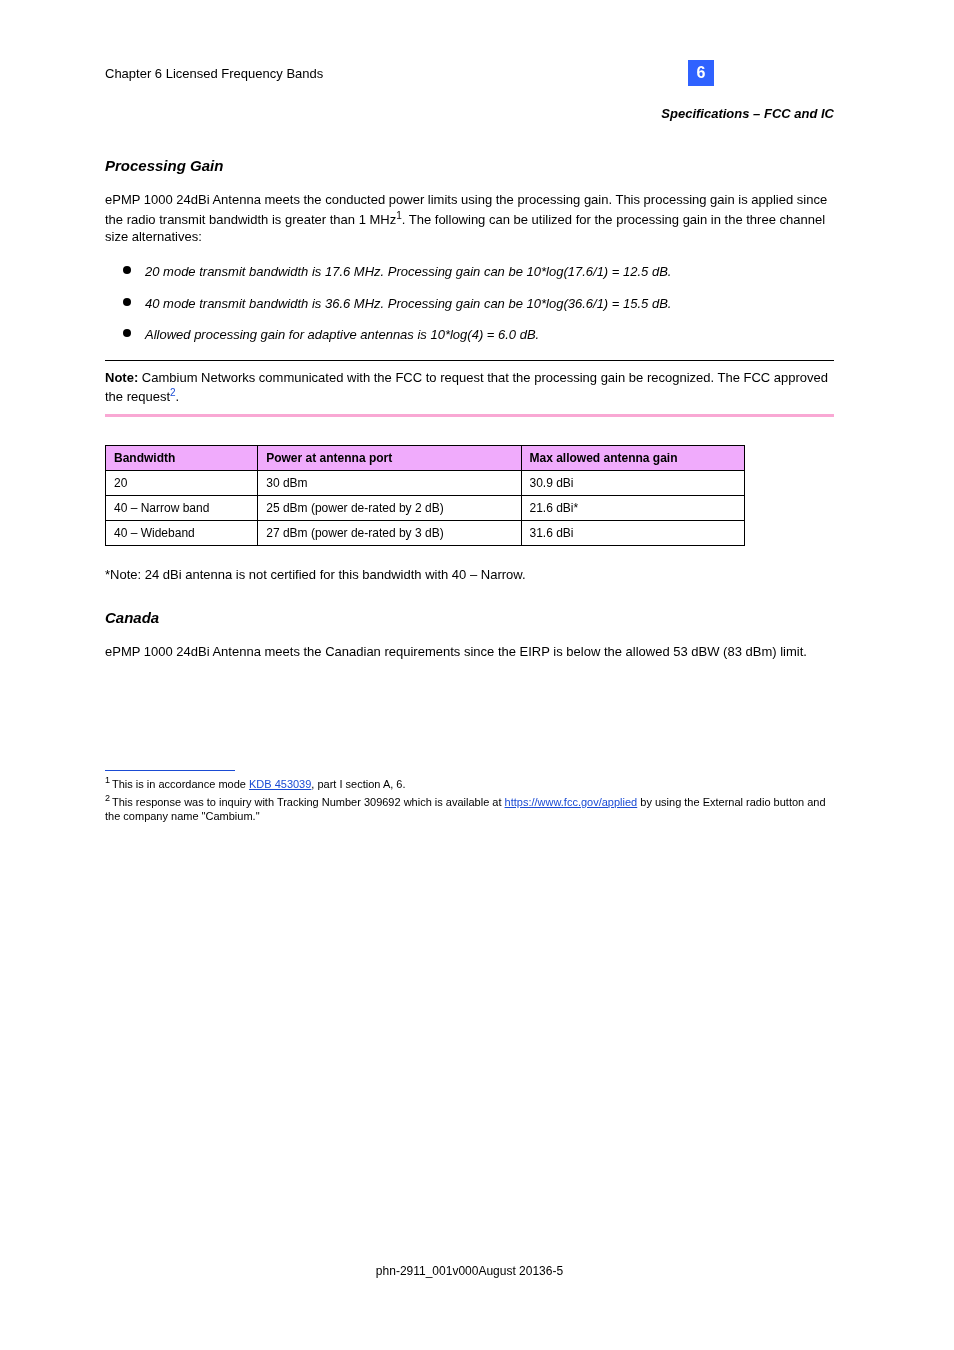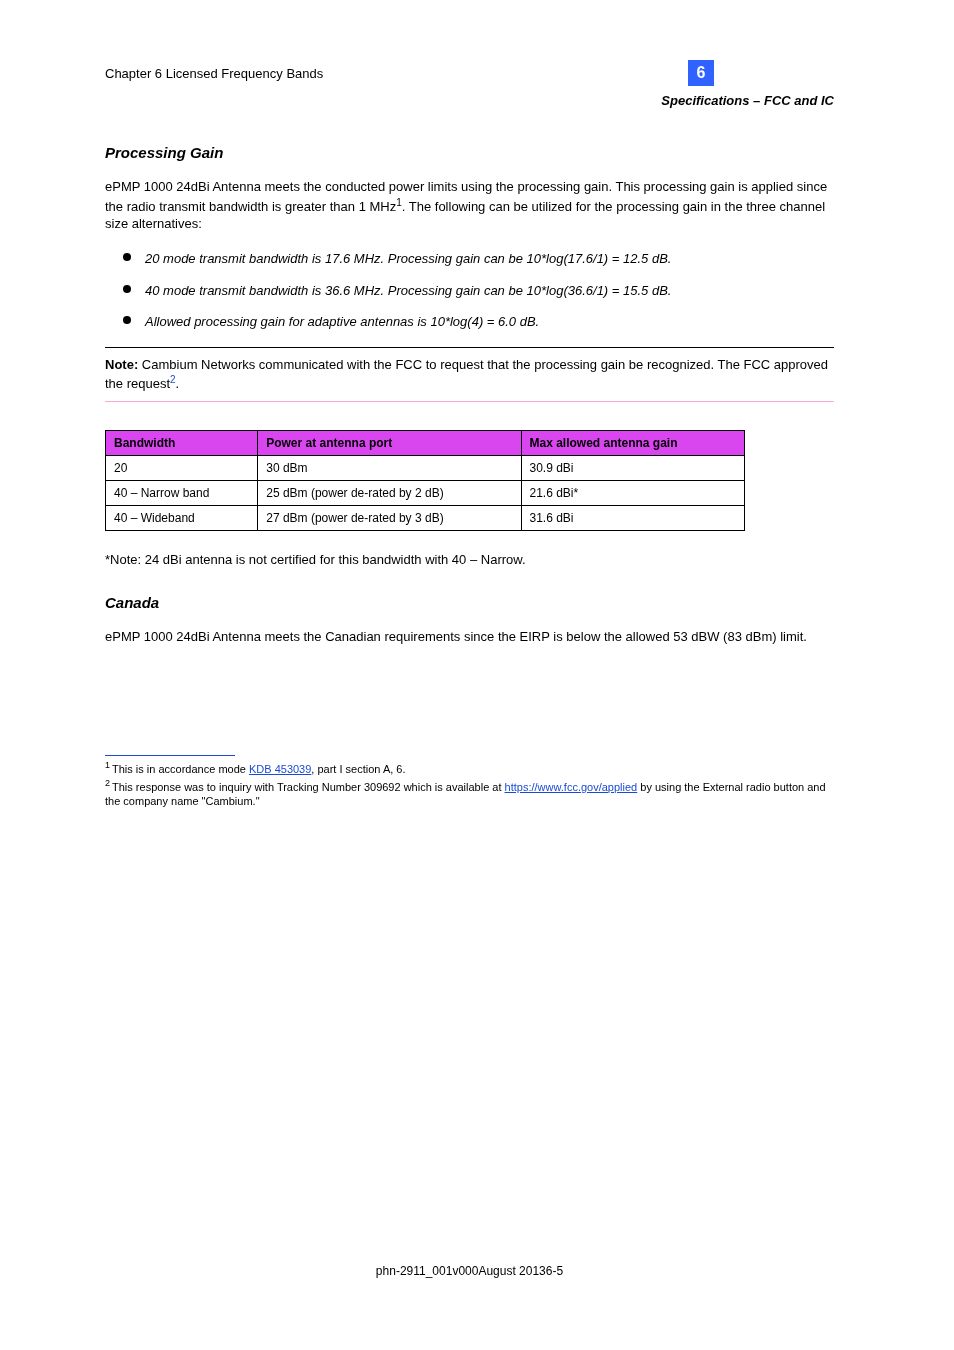--- a/index.html
+++ b/index.html
@@ -13,21 +13,21 @@
     background: #fff;
     position: relative;
   }
   .page {
     padding: 60px 120px 60px 105px;
   }
   .header-row {
     display: flex;
     align-items: center;
     justify-content: space-between;
-    margin-bottom: 7px;
+    margin-bottom: 20px;
   }
   .chapter-badge {
     background: #2f62ff;
     color: #fff;
     font-weight: bold;
     font-size: 16px;
     width: 26px;
     height: 26px;
     text-align: center;
     line-height: 26px;
@@ -67,41 +67,41 @@
     position: absolute;
     left: 0;
     top: 3px;
     width: 8px;
     height: 8px;
     background: #000;
     border-radius: 50%;
   }
   .note-block {
     border-top: 1px solid #000;
-    border-bottom: 1px solid #f9a8d4;
+    border-bottom: 3px solid #f9a8d4;
     padding: 8px 0;
     margin: 16px 0 28px;
     line-height: 1.35;
   }
   .note-label { font-weight: bold; }
   .link { color: #1a4bd4; }
   table.spec {
     border-collapse: collapse;
     width: 640px;
     margin: 8px 0 20px;
   }
   table.spec th, table.spec td {
     border: 1px solid #000;
     padding: 5px 8px;
     text-align: left;
     font-size: 12px;
     vertical-align: top;
   }
   table.spec th {
-    background: #d946ef;
+    background: #f0abfc;
     font-weight: bold;
   }
   .fn-rule {
     border: none;
     border-top: 1px solid #1a4bd4;
     width: 130px;
     margin: 110px 0 4px 0;
   }
   .footnote {
     font-size: 11px;

